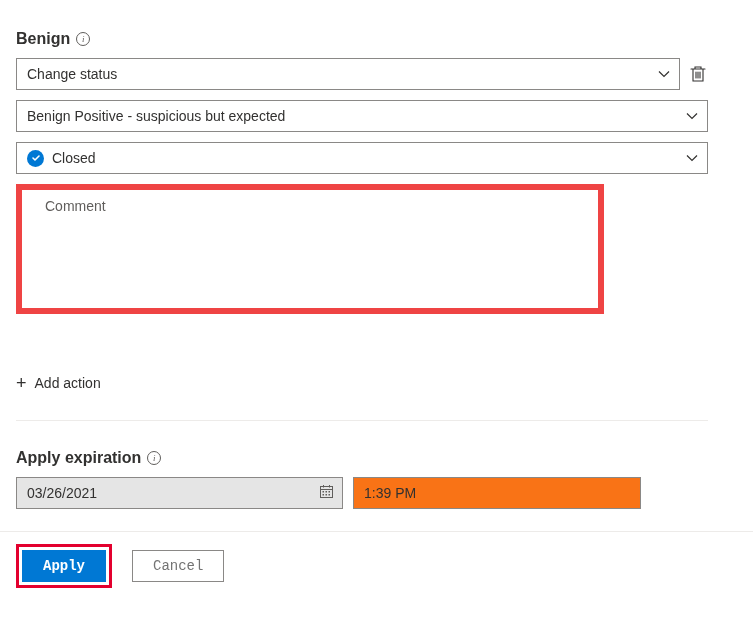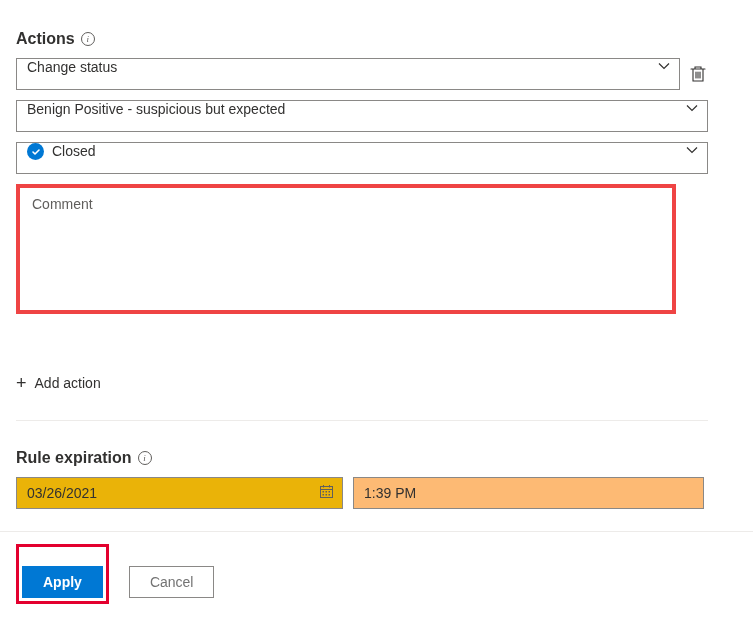--- a/index.html
+++ b/index.html
@@ -39,20 +39,21 @@
       align-items: center;
       gap: 8px;
       margin-bottom: 10px;
     }
     .dropdown {
       flex: 1;
       border: 1px solid #8a8886;
       background: #fff;
       height: 32px;
       display: flex;
+      align-items: center;
       padding: 0 8px 0 10px;
       cursor: pointer;
       position: relative;
     }
     .dropdown.full { width: 660px; }
     .dropdown .chevron {
       margin-left: auto;
     }
     .chevron svg { display: block; }
     .check-badge {
@@ -61,24 +62,24 @@
       border-radius: 50%;
       background: #0078d4;
       display: inline-flex;
       align-items: center;
       justify-content: center;
       margin-right: 8px;
       flex-shrink: 0;
     }
     .check-badge svg { display: block; }
     .textarea {
-      width: 660px;
+      width: 588px;
       height: 130px;
-      border: 4px solid #ef4444;
-      padding: 8px 12px;
+      border: 6px solid #ef4444;
+      padding: 8px 23px;
       font-family: inherit;
       font-size: 14px;
       resize: none;
       color: #323130;
     }
     .textarea::placeholder { color: #605e5c; }
     .delete-btn {
       width: 20px;
       height: 20px;
       display: flex;
@@ -112,53 +113,52 @@
       gap: 10px;
       margin-bottom: 22px;
     }
     .date-input {
       width: 327px;
       height: 32px;
       border: 1px solid #8a8886;
       display: flex;
       align-items: center;
       padding: 0 8px 0 10px;
-      background: #eab308;
+      background: #e5e5e5;
     }
     .date-input .cal-icon { margin-left: auto; }
     .time-input {
-      width: 351px;
+      width: 288px;
       height: 32px;
       border: 1px solid #8a8886;
       display: flex;
       align-items: center;
       padding: 0 10px;
-      background: #fdba74;
+      background: #f97316;
     }
     .bottom-divider {
       border: none;
       border-top: 1px solid #edebe9;
       margin: 0 -16px 12px -16px;
     }
     .button-row {
       display: flex;
       gap: 20px;
       align-items: center;
     }
     .btn {
       height: 32px;
       min-width: 80px;
       padding: 0 20px;
       font-size: 14px;
-      font-family: Liberation Sans, sans-serif;
+      font-family: Liberation Mono, monospace;
       cursor: pointer;
       display: inline-flex;
       align-items: center;
       justify-content: center;
-      margin-top: 16px;
     }
     .btn-primary {
       background: #0078d4;
       color: #fff;
       border: 1px solid #0078d4;
       font-weight: 600;
     }
     .btn-secondary {
       background: #fff;
       color: #737373;
@@ -170,21 +170,21 @@
       display: inline-block;
     }
     .actions-block { width: 692px; }
   </style>
 </head>
 <body>
 
 <div class="actions-block">
 
   <div class="section-label">
-    <span>Actions</span>
+    <span>Benign</span>
     <span class="info-icon">i</span>
   </div>
 
   <div class="row">
     <div class="dropdown full">
       <span>Change status</span>
       <span class="chevron">
         <svg width="14" height="14" viewBox="0 0 14 14">
             <path d="M2 4.5 L7 9.5 L12 4.5" stroke="#323130" stroke-width="1.2" fill="none"></path>
           </svg>
@@ -229,21 +229,21 @@
   </div>
 
   <div class="add-action">
     <span class="plus">+</span>
     <span>Add action</span>
   </div>
 
   <hr class="divider">
 
   <div class="section-label">
-    <span>Rule expiration</span>
+    <span>Apply expiration</span>
     <span class="info-icon">i</span>
   </div>
 
   <div class="date-row">
     <div class="date-input">
       <span>03/26/2021</span>
       <span class="cal-icon">
         <svg width="15" height="15" viewBox="0 0 15 15">
           <rect x="1.5" y="2.5" width="12" height="11" stroke="#605e5c" fill="none" stroke-width="1"></rect>
           <line x1="1.5" y1="5.5" x2="13.5" y2="5.5" stroke="#605e5c" stroke-width="1"></line>

